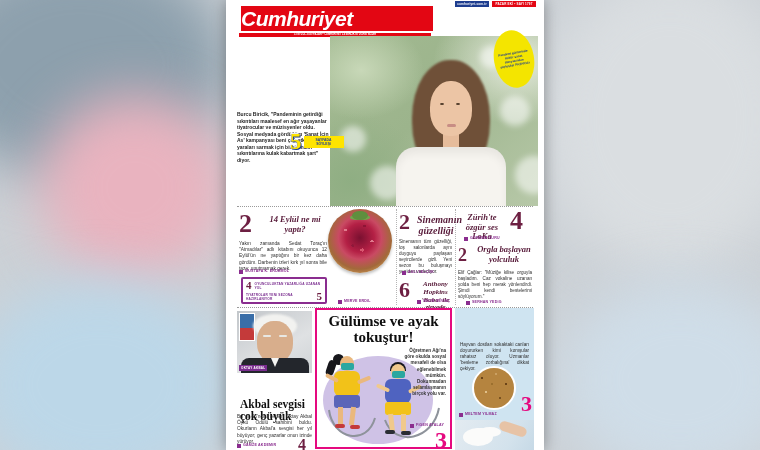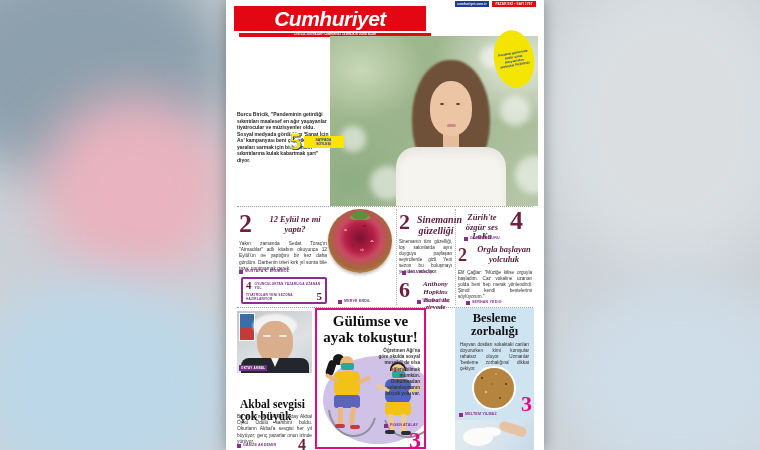--- a/index.html
+++ b/index.html
@@ -5,22 +5,22 @@
   html,body{margin:0;padding:0;background:#b9bfc6;font-family:"Liberation Sans",sans-serif;}
   .stage{position:relative;width:760px;height:450px;overflow:hidden;background:#ccd1d6;}
   .abs{position:absolute;}
   .blob{position:absolute;border-radius:50%;filter:blur(26px);}
   
   .page{position:absolute;left:226px;top:0;width:318px;height:450px;background:#ffffff;
         box-shadow:0 0 14px rgba(0,0,0,.35);overflow:hidden;}
   
   .ribbon{position:absolute;top:1px;height:6px;color:#fff;font:700 3px/6px "Liberation Sans",sans-serif;
           text-align:center;letter-spacing:.2px;overflow:hidden;}
-  .redbox{position:absolute;left:8px;top:6px;width:192px;height:25px;background:#e30613;
-          display:flex;align-items:center;justify-content:center;}
+  .redbox{position:absolute;left:15px;top:6px;width:192px;height:25px;background:#e30613;
+          display:flex;align-items:center;justify-content:flex-start;}
   .brand{color:#fff;font:900 21px/1 "Liberation Sans",sans-serif;font-style:italic;letter-spacing:-.5px;}
   .redstrip{position:absolute;left:13px;top:33px;width:192px;height:4px;background:#e30613;
             color:#fff;font:700 2.6px/4px "Liberation Sans",sans-serif;text-align:center;overflow:hidden;}
   .pazar{position:absolute;left:206px;top:3px;width:104px;height:33px;}
   .pazar-word{font:700 29px/33px "Liberation Serif",serif;color:#1e3d8f;letter-spacing:.5px;}
   .bracket-v{position:absolute;right:-1px;top:1px;width:5px;height:31px;background:#e30613;}
   .bracket-a{position:absolute;right:-1px;top:1px;width:11px;height:4px;background:#e30613;}
   .bracket-b{position:absolute;right:-1px;bottom:1px;width:11px;height:4px;background:#e30613;}
   
   .headline{position:absolute;left:11px;top:37px;width:112px;font:700 23px/.98 "Liberation Serif",serif;
@@ -87,21 +87,21 @@
   .manface{position:absolute;left:20px;top:10px;width:36px;height:42px;background:#d8ae8c;border-radius:46%;}
   .manbrow{position:absolute;width:8px;height:2px;background:#e8e8e4;border-radius:1px;}
   .mansuit{position:absolute;left:4px;top:47px;width:68px;height:15px;background:#23262c;border-radius:8px 8px 0 0;}
   .manshirt{position:absolute;left:34px;top:47px;width:8px;height:9px;background:#f4f4f2;
             clip-path:polygon(0 0,100% 0,50% 100%);}
   .manlabel{position:absolute;left:2px;bottom:2px;height:6px;background:#7a2d8f;color:#fff;
             font:700 3px/6px "Liberation Sans",sans-serif;padding:0 2px;letter-spacing:.3px;}
   .akbal-h{position:absolute;left:14px;top:376px;width:75px;font:700 11.5px/1.08 "Liberation Serif",serif;
            color:#0f0f0f;text-align:left;margin-top:22px;}
   
-  .panel{position:absolute;left:89px;top:308px;width:111px;height:141px;background:#fff;
+  .panel{position:absolute;left:89px;top:308px;width:137px;height:141px;background:#fff;
          border:2.5px solid #e5097f;box-sizing:border-box;overflow:hidden;}
   .panel-h{position:absolute;left:0;top:4px;width:100%;font:700 15px/1.04 "Liberation Serif",serif;
            color:#0d0d0d;text-align:center;}
   .illu{position:absolute;left:2px;top:38px;width:128px;height:100px;}
   .illu-bg{position:absolute;left:4px;top:8px;width:110px;height:88px;background:#cfc2e6;border-radius:50%;}
   .kid{position:absolute;}
   .k-head{position:absolute;border-radius:50%;}
   .k-mask{position:absolute;background:#2aa7a0;border-radius:2px;}
   .k-part{position:absolute;}
   .sidetext{position:absolute;right:4px;top:38px;width:45px;font:700 4.6px/1.35 "Liberation Sans",sans-serif;
@@ -169,21 +169,21 @@
       <span class="badge5-tag">SAYFADA
 SÖYLEŞİ</span>
     </div>
 
     <div class="hrule" style="top:206px;"></div>
     <div class="hrule" style="top:307px;"></div>
     <div class="vrule" style="left:170px;top:209px;height:96px;"></div>
     <div class="vrule" style="left:229px;top:209px;height:96px;"></div>
 
     <div class="abs num" style="left:13px;top:211px;">2</div>
-    <div class="abs atitle" style="left:40px;top:215px;width:58px;">12 Eylül ne mi yaptı?</div>
+    <div class="abs atitle" style="left:40px;top:215px;width:58px;">14 Eylül ne mi yaptı?</div>
     <div class="abs micro" style="left:13px;top:241px;width:88px;">Yakın zamanda Sedat Toraç'ın "Atmadılar" adlı kitabını okuyunca 12 Eylül'ün ne yaptığını bir kez daha gördüm. Darbenin izleri kırk yıl sonra bile taze; unutmamak gerek.</div>
     <div class="abs by" style="left:13px;top:270px;">
       <span class="byicon"></span>
       <span>MUSTAFA K. ERDEMOL</span>
     </div>
 
     <div class="promobox">
       <div class="promorow">
         <span class="promonum">4</span>
         <span class="promotxt">OYUNCULUKTAN YAZARLIĞA UZANAN YOL</span>
@@ -292,21 +292,20 @@
       <div class="sidetext">Öğretmen Ağı'na göre okulda sosyal mesafeli de olsa eğlenebilmek mümkün. Dokunmadan selamlaşmanın birçok yolu var.</div>
       <div class="abs by" style="right:6px;top:114px;">
         <span class="byicon"></span>
         <span>FİGEN ATALAY</span>
       </div>
       <div class="abs big3" style="right:3px;top:118px;">3</div>
     </div>
 
     <div class="feed">
       <div class="feed-bg"></div>
-      <div class="feed-h">Besleme zorbalığı</div>
       <div class="abs micro" style="left:5px;top:34px;width:69px;font-size:4.6px;">Hayvan dostları sokaktaki canları doyururken kimi komşular rahatsız oluyor. Uzmanlar 'besleme zorbalığına' dikkat çekiyor.</div>
       <div class="seeds"></div>
       <div class="abs by" style="left:4px;top:105px;">
         <span class="byicon"></span>
         <span>MELTEM YILMAZ</span>
       </div>
       <div class="abs big3" style="right:2px;top:85px;font-size:22px;">3</div>
       <div class="pawphoto">
         <div class="paw"></div>
         <div class="finger"></div>

